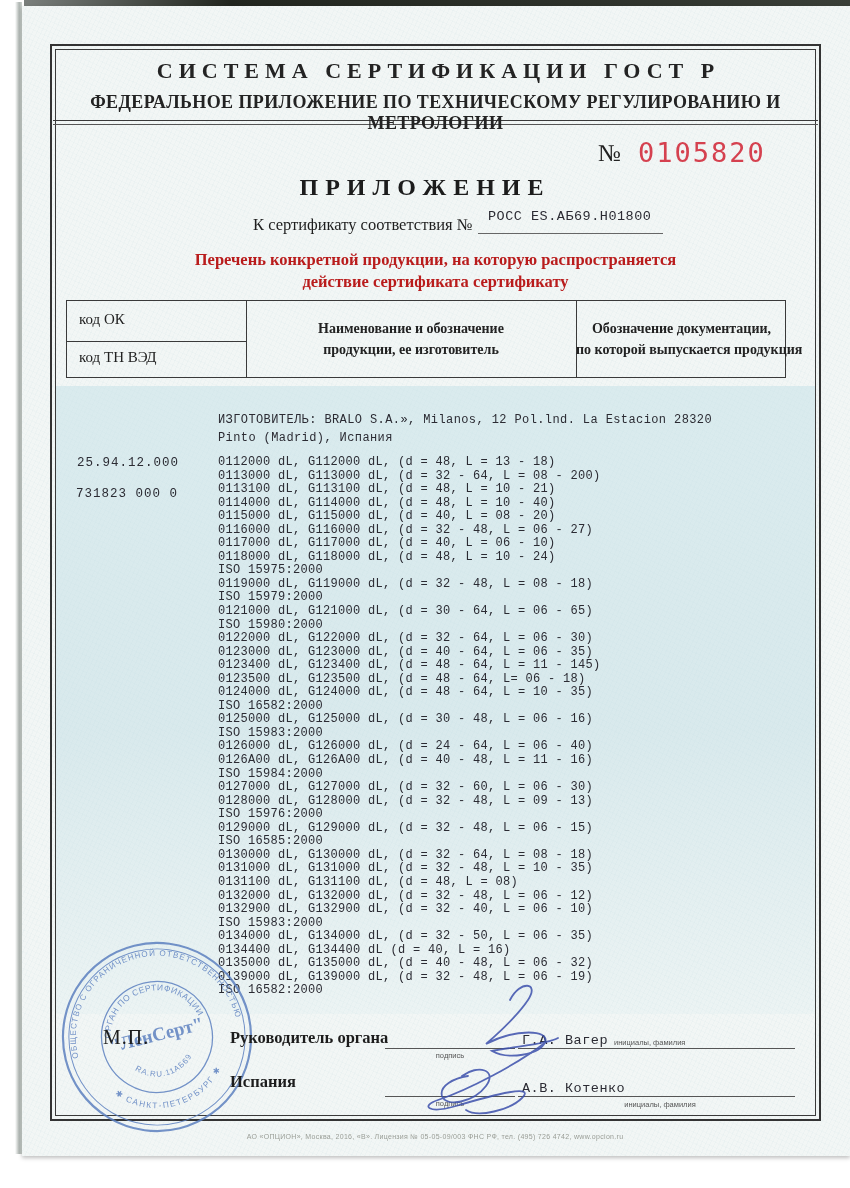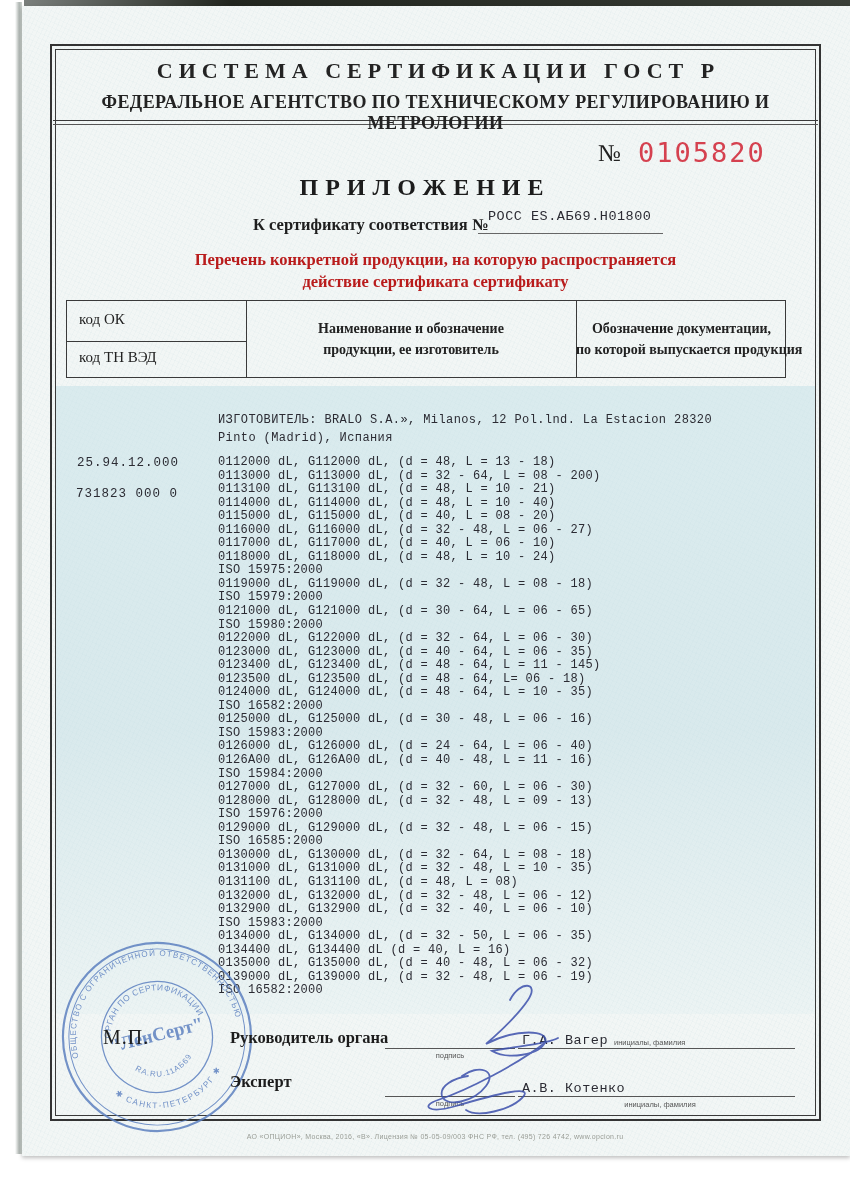--- a/index.html
+++ b/index.html
@@ -33,21 +33,21 @@
   
   .sys-title{left:50px;top:58px;width:777px;text-align:center;
     font-size:22px;font-weight:bold;letter-spacing:6px;color:#232323;}
   .agency{left:50px;top:92px;width:771px;text-align:center;
     font-size:18px;font-weight:bold;letter-spacing:0.4px;color:#232323;}
   .num-label{left:598px;top:140px;font-size:24px;color:#222;}
   .num-value{left:638px;top:137px;font-family:"DejaVu Sans Mono",monospace;
     font-size:27px;letter-spacing:2px;}
   .doc-title{left:50px;top:174px;width:750px;text-align:center;
     font-size:24px;font-weight:bold;letter-spacing:7px;color:#1c1c1c;}
-  .certref-label{left:253px;top:215px;font-size:16.5px;font-weight:bold;}
+  .certref-label{left:253px;top:215px;font-size:16.5px;font-weight:normal;}
   .certref-value{left:488px;top:209px;font-family:"Liberation Mono",monospace;font-size:13.5px;color:#2a2a33;letter-spacing:0.5px;}
   .certref-line{left:478px;top:233px;width:185px;height:1px;background:#666;}
   .subtitle{left:50px;width:771px;text-align:center;font-size:16.5px;font-weight:bold;color:#b91c1c;}
   
   .thead{left:66px;top:300px;width:720px;height:78px;border:1.5px solid #3a3a3a;box-sizing:border-box;}
   .vdiv{position:absolute;top:0;bottom:0;width:1px;background:#3a3a3a;}
   .col1-div{position:absolute;left:0;top:40px;width:179px;height:1px;background:#3a3a3a;}
   .th-text{position:absolute;font-size:15px;color:#222;}
   .th-center{position:absolute;text-align:center;font-size:14px;font-weight:bold;color:#222;
     white-space:pre;line-height:21px;}
@@ -79,21 +79,21 @@
 <div class="abs paper"></div>
 <div class="abs tint"></div>
 
 <div class="abs frame">
   <div class="frame-inner"></div>
 </div>
 <div class="abs hline" style="left:53px;top:120px;width:765px;"></div>
 <div class="abs hline" style="left:53px;top:124px;width:765px;background:#555;"></div>
 
 <div class="abs sys-title">СИСТЕМА СЕРТИФИКАЦИИ ГОСТ Р</div>
-<div class="abs agency">ФЕДЕРАЛЬНОЕ АГЕНТСТВО ПО ТЕХНИЧЕСКОМУ РЕГУЛИРОВАНИЮ И МЕТРОЛОГИИ</div>
+<div class="abs agency">ФЕДЕРАЛЬНОЕ ПРИЛОЖЕНИЕ ПО ТЕХНИЧЕСКОМУ РЕГУЛИРОВАНИЮ И МЕТРОЛОГИИ</div>
 
 <span class="abs num-label">№</span>
 <span class="abs num-value" style="color:#d5414f;">0105820</span>
 
 <div class="abs doc-title">ПРИЛОЖЕНИЕ</div>
 
 <span class="abs certref-label">К сертификату соответствия №</span>
 <span class="abs certref-value mono">РОСС ES.АБ69.Н01800</span>
 <div class="abs certref-line"></div>
 
@@ -187,21 +187,21 @@
 </svg>
 <div class="abs mp">М.П.</div>
 
 <span class="abs sig-label" style="left:230px;top:1028px;">Руководитель органа</span>
 <div class="abs rule" style="left:385px;top:1048px;width:130px;"></div>
 <div class="abs cap" style="left:385px;top:1051px;width:130px;text-align:center;">подпись</div>
 <span class="abs sig-name" style="left:522px;top:1033px;">Г.А. Вагер</span>
 <span class="abs cap" style="left:614px;top:1038px;">инициалы, фамилия</span>
 <div class="abs rule" style="left:518px;top:1048px;width:277px;"></div>
 
-<span class="abs sig-label" style="left:230px;top:1072px;">Эксперт</span>
+<span class="abs sig-label" style="left:230px;top:1072px;">Испания</span>
 <div class="abs rule" style="left:385px;top:1096px;width:130px;"></div>
 <div class="abs cap" style="left:385px;top:1099px;width:130px;text-align:center;">подпись</div>
 <span class="abs sig-name" style="left:522px;top:1081px;">А.В. Котенко</span>
 <div class="abs rule" style="left:518px;top:1096px;width:277px;"></div>
 <span class="abs cap" style="left:560px;top:1100px;width:200px;text-align:center;">инициалы, фамилия</span>
 
 <svg class="abs sig-svg" viewBox="0 0 230 155">
   <g stroke="#3c50ac" stroke-width="1.8" fill="none" opacity="0.85" stroke-linecap="round">
     <path d="M 112,28 C 122,8 142,10 130,28 C 120,43 104,58 88,72 C 118,56 152,58 147,70 C 142,83 110,88 94,79 C 120,74 150,72 160,66"></path>
     <path d="M 148,70 C 120,92 70,118 40,128 C 22,134 30,142 58,134 C 98,122 138,112 124,126 C 112,138 80,146 68,138 M 64,104 C 80,92 100,98 88,114 C 76,130 48,136 44,124 C 41,114 56,106 70,104"></path>

